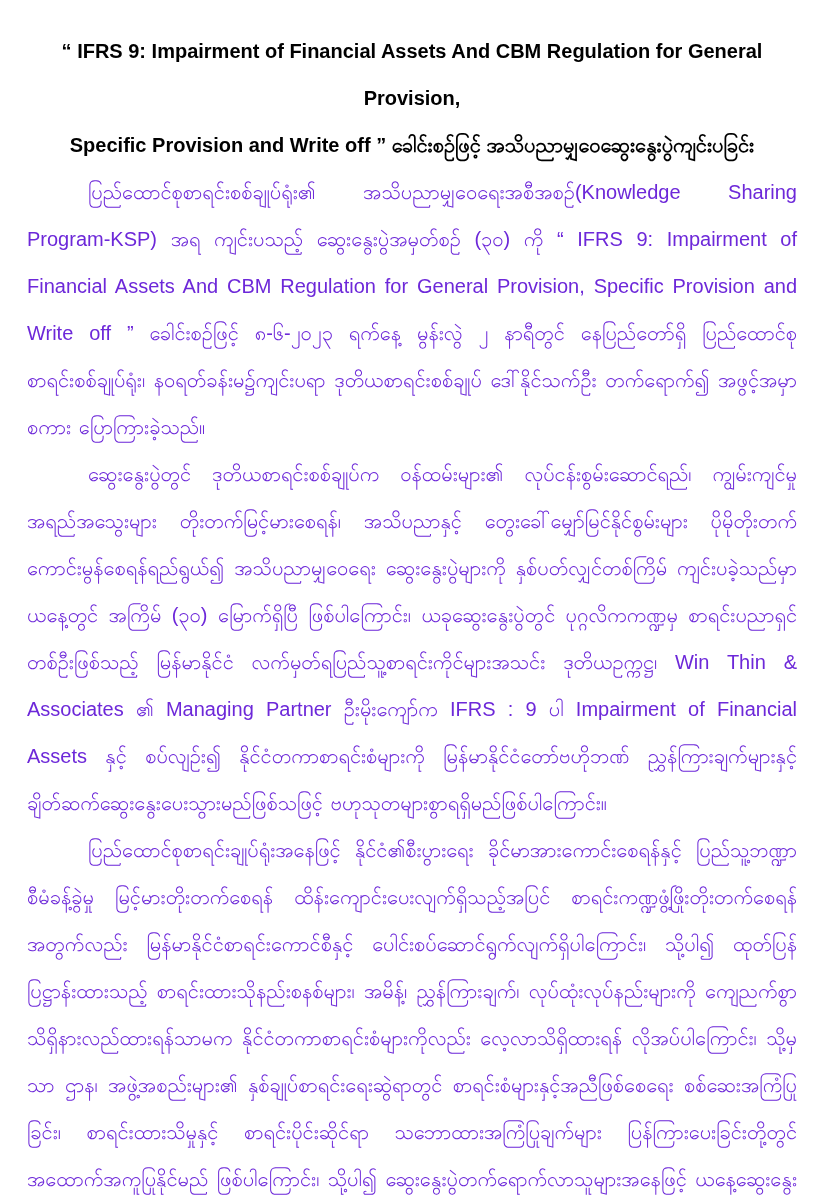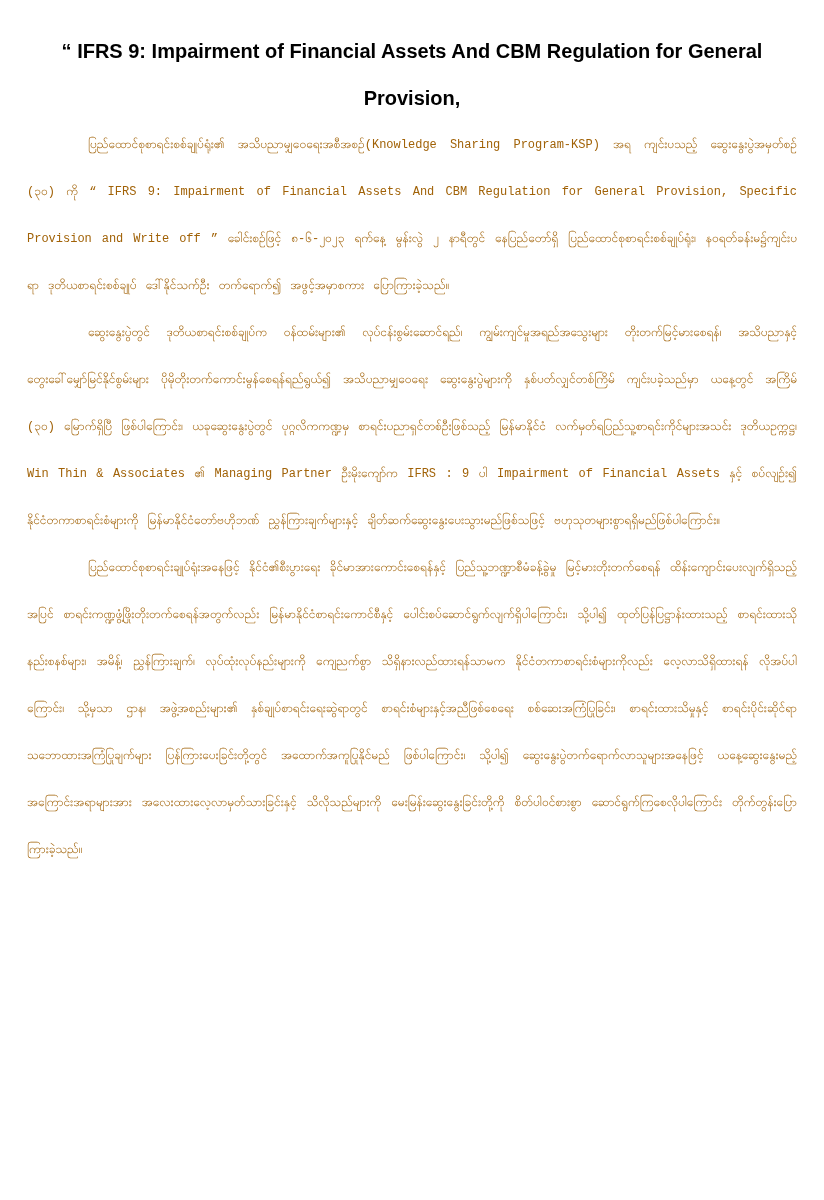--- a/index.html
+++ b/index.html
@@ -25,35 +25,35 @@
     font-weight: 700;
     text-align: center;
     line-height: 47px;
     color: #000000;
   }
   .title-line {
     display: block;
   }
   .doc-body p {
     margin: 0;
-    font-size: 12px;
+    font-size: 20px;
     line-height: 47px;
     text-align: justify;
     text-indent: 61px;
-    color: #a16207;
+    color: #6d28d9;
     word-spacing: 2px;
-    font-family: Liberation Mono, monospace;
   }
 </style>
 </head>
 <body>
 
 <div class="page">
   <h1 class="doc-title">
     <span class="title-line">“ IFRS 9: Impairment of Financial Assets And CBM Regulation for General Provision,</span>
+    <span class="title-line">Specific Provision and Write off ” ခေါင်းစဉ်ဖြင့် အသိပညာမျှဝေဆွေးနွေးပွဲကျင်းပခြင်း</span>
   </h1>
 
   <div class="doc-body">
     <p>ပြည်ထောင်စုစာရင်းစစ်ချုပ်ရုံး၏ အသိပညာမျှဝေရေးအစီအစဉ်(Knowledge Sharing Program-KSP) အရ ကျင်းပသည့် ဆွေးနွေးပွဲအမှတ်စဉ် (၃၀) ကို “ IFRS 9: Impairment of Financial Assets And CBM Regulation for General Provision, Specific Provision and Write off ” ခေါင်းစဉ်ဖြင့် ၈-၆-၂၀၂၃ ရက်နေ့ မွန်းလွဲ ၂ နာရီတွင် နေပြည်တော်ရှိ ပြည်ထောင်စုစာရင်းစစ်ချုပ်ရုံး၊ နဝရတ်ခန်းမ၌ကျင်းပရာ ဒုတိယစာရင်းစစ်ချုပ် ဒေါ်နိုင်သက်ဦး တက်ရောက်၍ အဖွင့်အမှာစကား ပြောကြားခဲ့သည်။</p>
     <p>ဆွေးနွေးပွဲတွင် ဒုတိယစာရင်းစစ်ချုပ်က ဝန်ထမ်းများ၏ လုပ်ငန်းစွမ်းဆောင်ရည်၊ ကျွမ်းကျင်မှုအရည်အသွေးများ တိုးတက်မြင့်မားစေရန်၊ အသိပညာနှင့် တွေးခေါ်မျှော်မြင်နိုင်စွမ်းများ ပိုမိုတိုးတက်ကောင်းမွန်စေရန်ရည်ရွယ်၍ အသိပညာမျှဝေရေး ဆွေးနွေးပွဲများကို နှစ်ပတ်လျှင်တစ်ကြိမ် ကျင်းပခဲ့သည်မှာ ယနေ့တွင် အကြိမ် (၃၀) မြောက်ရှိပြီ ဖြစ်ပါကြောင်း၊ ယခုဆွေးနွေးပွဲတွင် ပုဂ္ဂလိကကဏ္ဍမှ စာရင်းပညာရှင်တစ်ဦးဖြစ်သည့် မြန်မာနိုင်ငံ လက်မှတ်ရပြည်သူ့စာရင်းကိုင်များအသင်း ဒုတိယဥက္ကဋ္ဌ၊ Win Thin &amp; Associates ၏ Managing Partner ဦးမိုးကျော်က IFRS : 9 ပါ Impairment of Financial Assets နှင့် စပ်လျဉ်း၍ နိုင်ငံတကာစာရင်းစံများကို မြန်မာနိုင်ငံတော်ဗဟိုဘဏ် ညွှန်ကြားချက်များနှင့် ချိတ်ဆက်ဆွေးနွေးပေးသွားမည်ဖြစ်သဖြင့် ဗဟုသုတများစွာရရှိမည်ဖြစ်ပါကြောင်း။</p>
     <p>ပြည်ထောင်စုစာရင်းချုပ်ရုံးအနေဖြင့် နိုင်ငံ၏စီးပွားရေး ခိုင်မာအားကောင်းစေရန်နှင့် ပြည်သူ့ဘဏ္ဍာစီမံခန့်ခွဲမှု မြင့်မားတိုးတက်စေရန် ထိန်းကျောင်းပေးလျက်ရှိသည့်အပြင် စာရင်းကဏ္ဍဖွံ့ဖြိုးတိုးတက်စေရန်အတွက်လည်း မြန်မာနိုင်ငံစာရင်းကောင်စီနှင့် ပေါင်းစပ်ဆောင်ရွက်လျက်ရှိပါကြောင်း၊ သို့ပါ၍ ထုတ်ပြန်ပြဋ္ဌာန်းထားသည့် စာရင်းထားသိုနည်းစနစ်များ၊ အမိန့်၊ ညွှန်ကြားချက်၊ လုပ်ထုံးလုပ်နည်းများကို ကျေညက်စွာ သိရှိနားလည်ထားရန်သာမက နိုင်ငံတကာစာရင်းစံများကိုလည်း လေ့လာသိရှိထားရန် လိုအပ်ပါကြောင်း၊ သို့မှသာ ဌာန၊ အဖွဲ့အစည်းများ၏ နှစ်ချုပ်စာရင်းရေးဆွဲရာတွင် စာရင်းစံများနှင့်အညီဖြစ်စေရေး စစ်ဆေးအကြံပြုခြင်း၊ စာရင်းထားသိမှုနှင့် စာရင်းပိုင်းဆိုင်ရာ သဘောထားအကြံပြုချက်များ ပြန်ကြားပေးခြင်းတို့တွင် အထောက်အကူပြုနိုင်မည် ဖြစ်ပါကြောင်း၊ သို့ပါ၍ ဆွေးနွေးပွဲတက်ရောက်လာသူများအနေဖြင့် ယနေ့ဆွေးနွေးမည့် အကြောင်းအရာများအား အလေးထားလေ့လာမှတ်သားခြင်းနှင့် သိလိုသည်များကို မေးမြန်းဆွေးနွေးခြင်းတို့ကို စိတ်ပါဝင်စားစွာ ဆောင်ရွက်ကြစေလိုပါကြောင်း တိုက်တွန်းပြောကြားခဲ့သည်။</p>
   </div>
 </div>
 
 </body></html>

